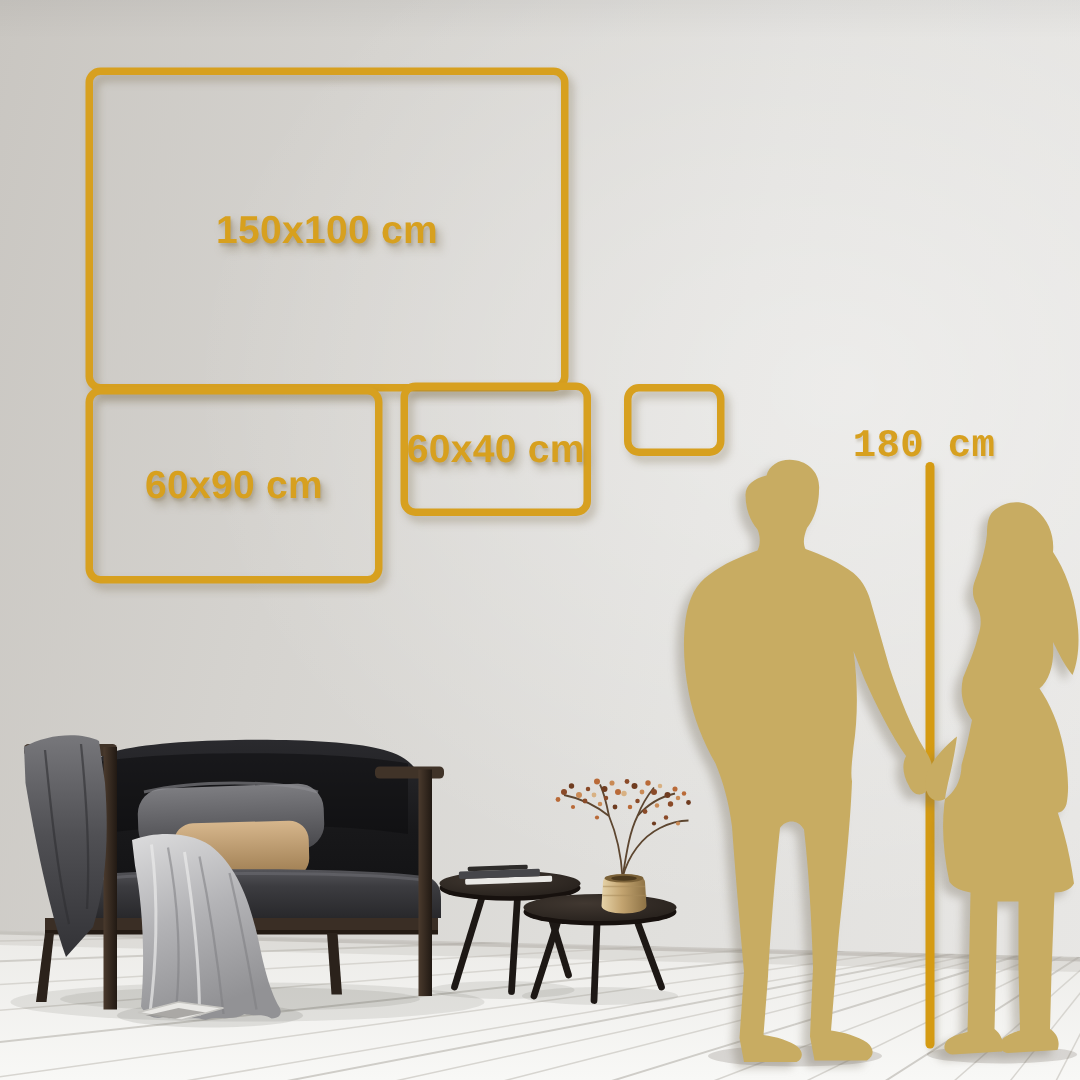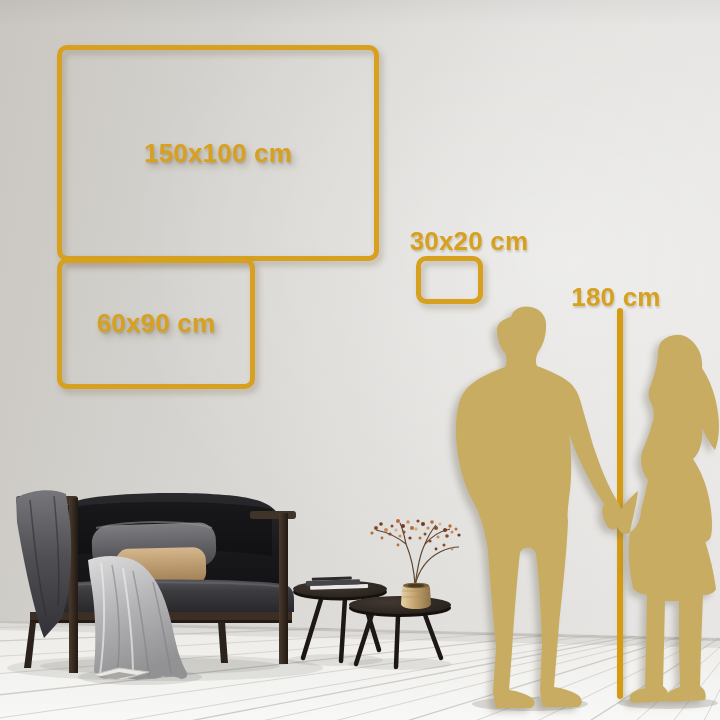--- a/index.html
+++ b/index.html
@@ -37,21 +37,21 @@
   }
   .floating-label{
     position:absolute;z-index:2;text-align:center;
   }
   .f150{left:57px;top:25px;width:312px;height:206px;margin-top:20px;}
   .f120{left:397px;top:25px;width:250px;height:162px;}
   .f6090{left:57px;top:258px;width:188px;height:121px;}
   .f6040{left:267px;top:255px;width:117px;height:79px;}
   .f3020{left:416px;top:256px;width:57px;height:38px;}
   .l3020{left:402px;top:226px;width:134px;}
-  .l180{left:546px;top:282px;width:140px;}
+  .l180{left:546px;top:282px;width:140px;font-family:Liberation Mono, monospace;}
   .height-line{
     position:absolute;left:617px;top:308px;width:6px;height:391px;
     background:var(--height-line);border-radius:3px;z-index:2;
     filter:drop-shadow(2px 2px 2px rgba(120,105,70,0.3));
   }
   .furniture-layer{z-index:3;pointer-events:none;}
   .silhouette-layer{z-index:4;pointer-events:none;}
   .sil{fill:var(--silhouette-gold);}
   .sil-group{filter:drop-shadow(-5px 4px 3px rgba(118,110,92,0.35));}
 </style>
@@ -94,24 +94,24 @@
     <path d="M0 620 L720 638 L720 641 L0 623 Z" fill="#a5a098" opacity="0.45"></path>
     <path d="M0 621 L720 639 L720 648 L0 630 Z" fill="#b8b4ac" opacity="0.28"></path>
   </svg>
 
   <div class="size-frame f150">
     <span class="size-label">150x100 cm</span>
   </div>
   <div class="size-frame f6090">
     <span class="size-label">60x90 cm</span>
   </div>
+  <div class="size-frame f6040">
+    <span class="size-label">60x40 cm</span>
+  </div>
   <div class="size-frame f3020"></div>
-  <div class="floating-label l3020">
-    <span class="size-label">30x20 cm</span>
-  </div>
 
   <div class="floating-label l180">
     <span class="size-label">180 cm</span>
   </div>
   <div class="height-line"></div>
 
   <svg class="layer furniture-layer" viewBox="0 0 720 720" width="720" height="720">
     <defs>
       <linearGradient id="gShell" x1="0" y1="0" x2="0" y2="1">
         <stop offset="0" stop-color="#2a2a2e"></stop>

